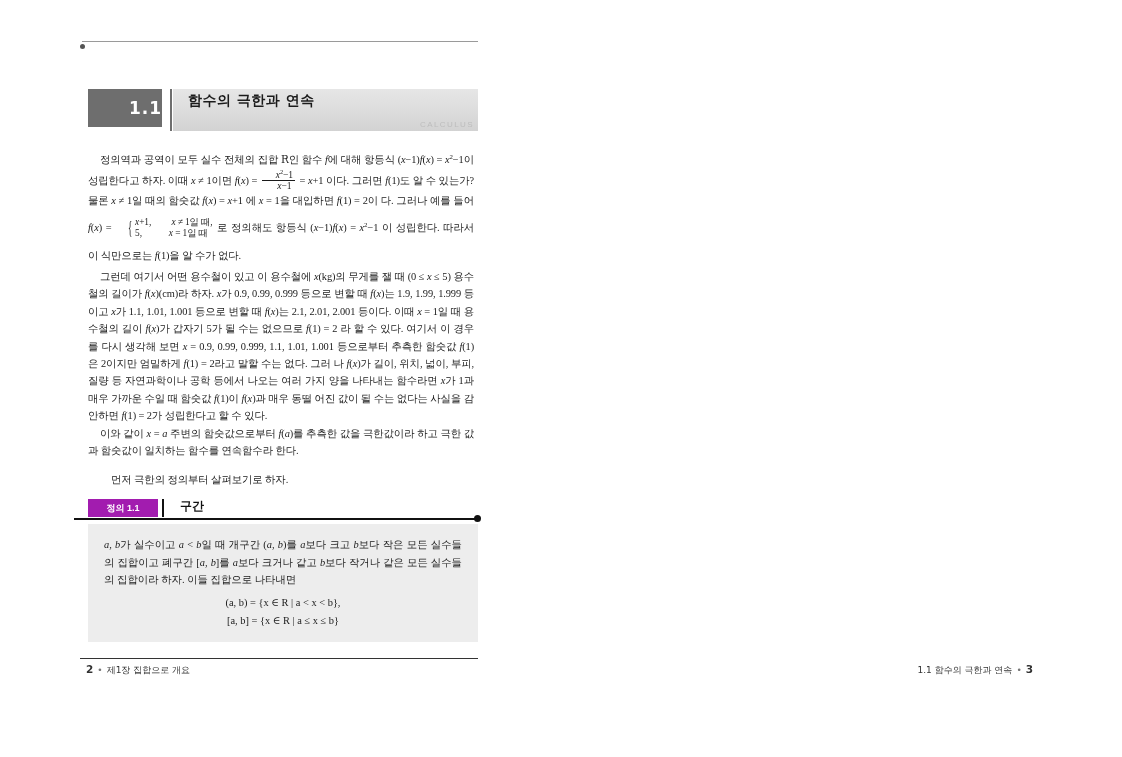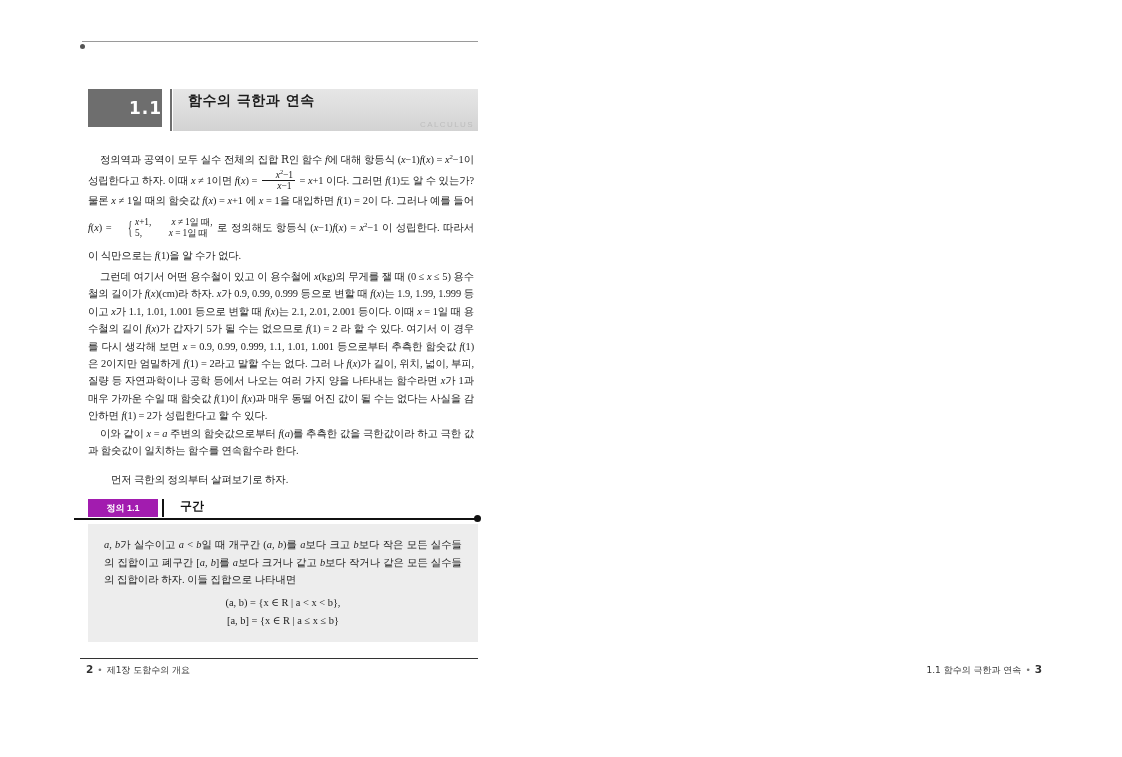--- a/index.html
+++ b/index.html
@@ -153,21 +153,21 @@
 
   
   .foot-rule { position: absolute; height: 1px; background: #333; }
   #foot-rule-l { left: 80px;  top: 658px; width: 398px; }
   .foot {
     position: absolute; top: 663px;
     font-family: "DejaVu Sans", sans-serif;
     font-size: 9px; color: #333;
   }
   #foot-l { left: 86px; text-align: left; }
-  #foot-r { right: 80px; }
+  #foot-r { right: 89px; }
   .foot .pg { font-weight: bold; font-size: 10.5px; }
   .foot .sep { color: #777; padding: 0 4px; }
 
   
   .frac {
     display: inline-block;
     vertical-align: -0.55em;
     text-align: center;
     font-size: 0.92em;
     line-height: 1.08;
@@ -255,21 +255,21 @@
         집합이라 하자. 이들 집합으로 나타내면
       </div>
       <div class="eqs">
         <div>(a, b) = {x ∈ R | a &lt; x &lt; b},</div>
         <div>[a, b] = {x ∈ R | a ≤ x ≤ b}</div>
       </div>
     </div>
 
     <div class="foot-rule" id="foot-rule-l"></div>
     <div class="foot" id="foot-l">
-      <span class="pg">2</span><span class="sep">•</span><span class="kr">제1장 도함수의 개요</span>
+      <span class="pg">2</span><span class="sep">•</span><span class="kr">제1장 집합으로 개요</span>
     </div>
   </div>
 
   <div class="sheet" id="right-sheet">
 
     <div class="foot" id="foot-r">
       <span class="kr">1.1 함수의 극한과 연속</span><span class="sep">•</span><span class="pg">3</span>
     </div>
   </div>
 

